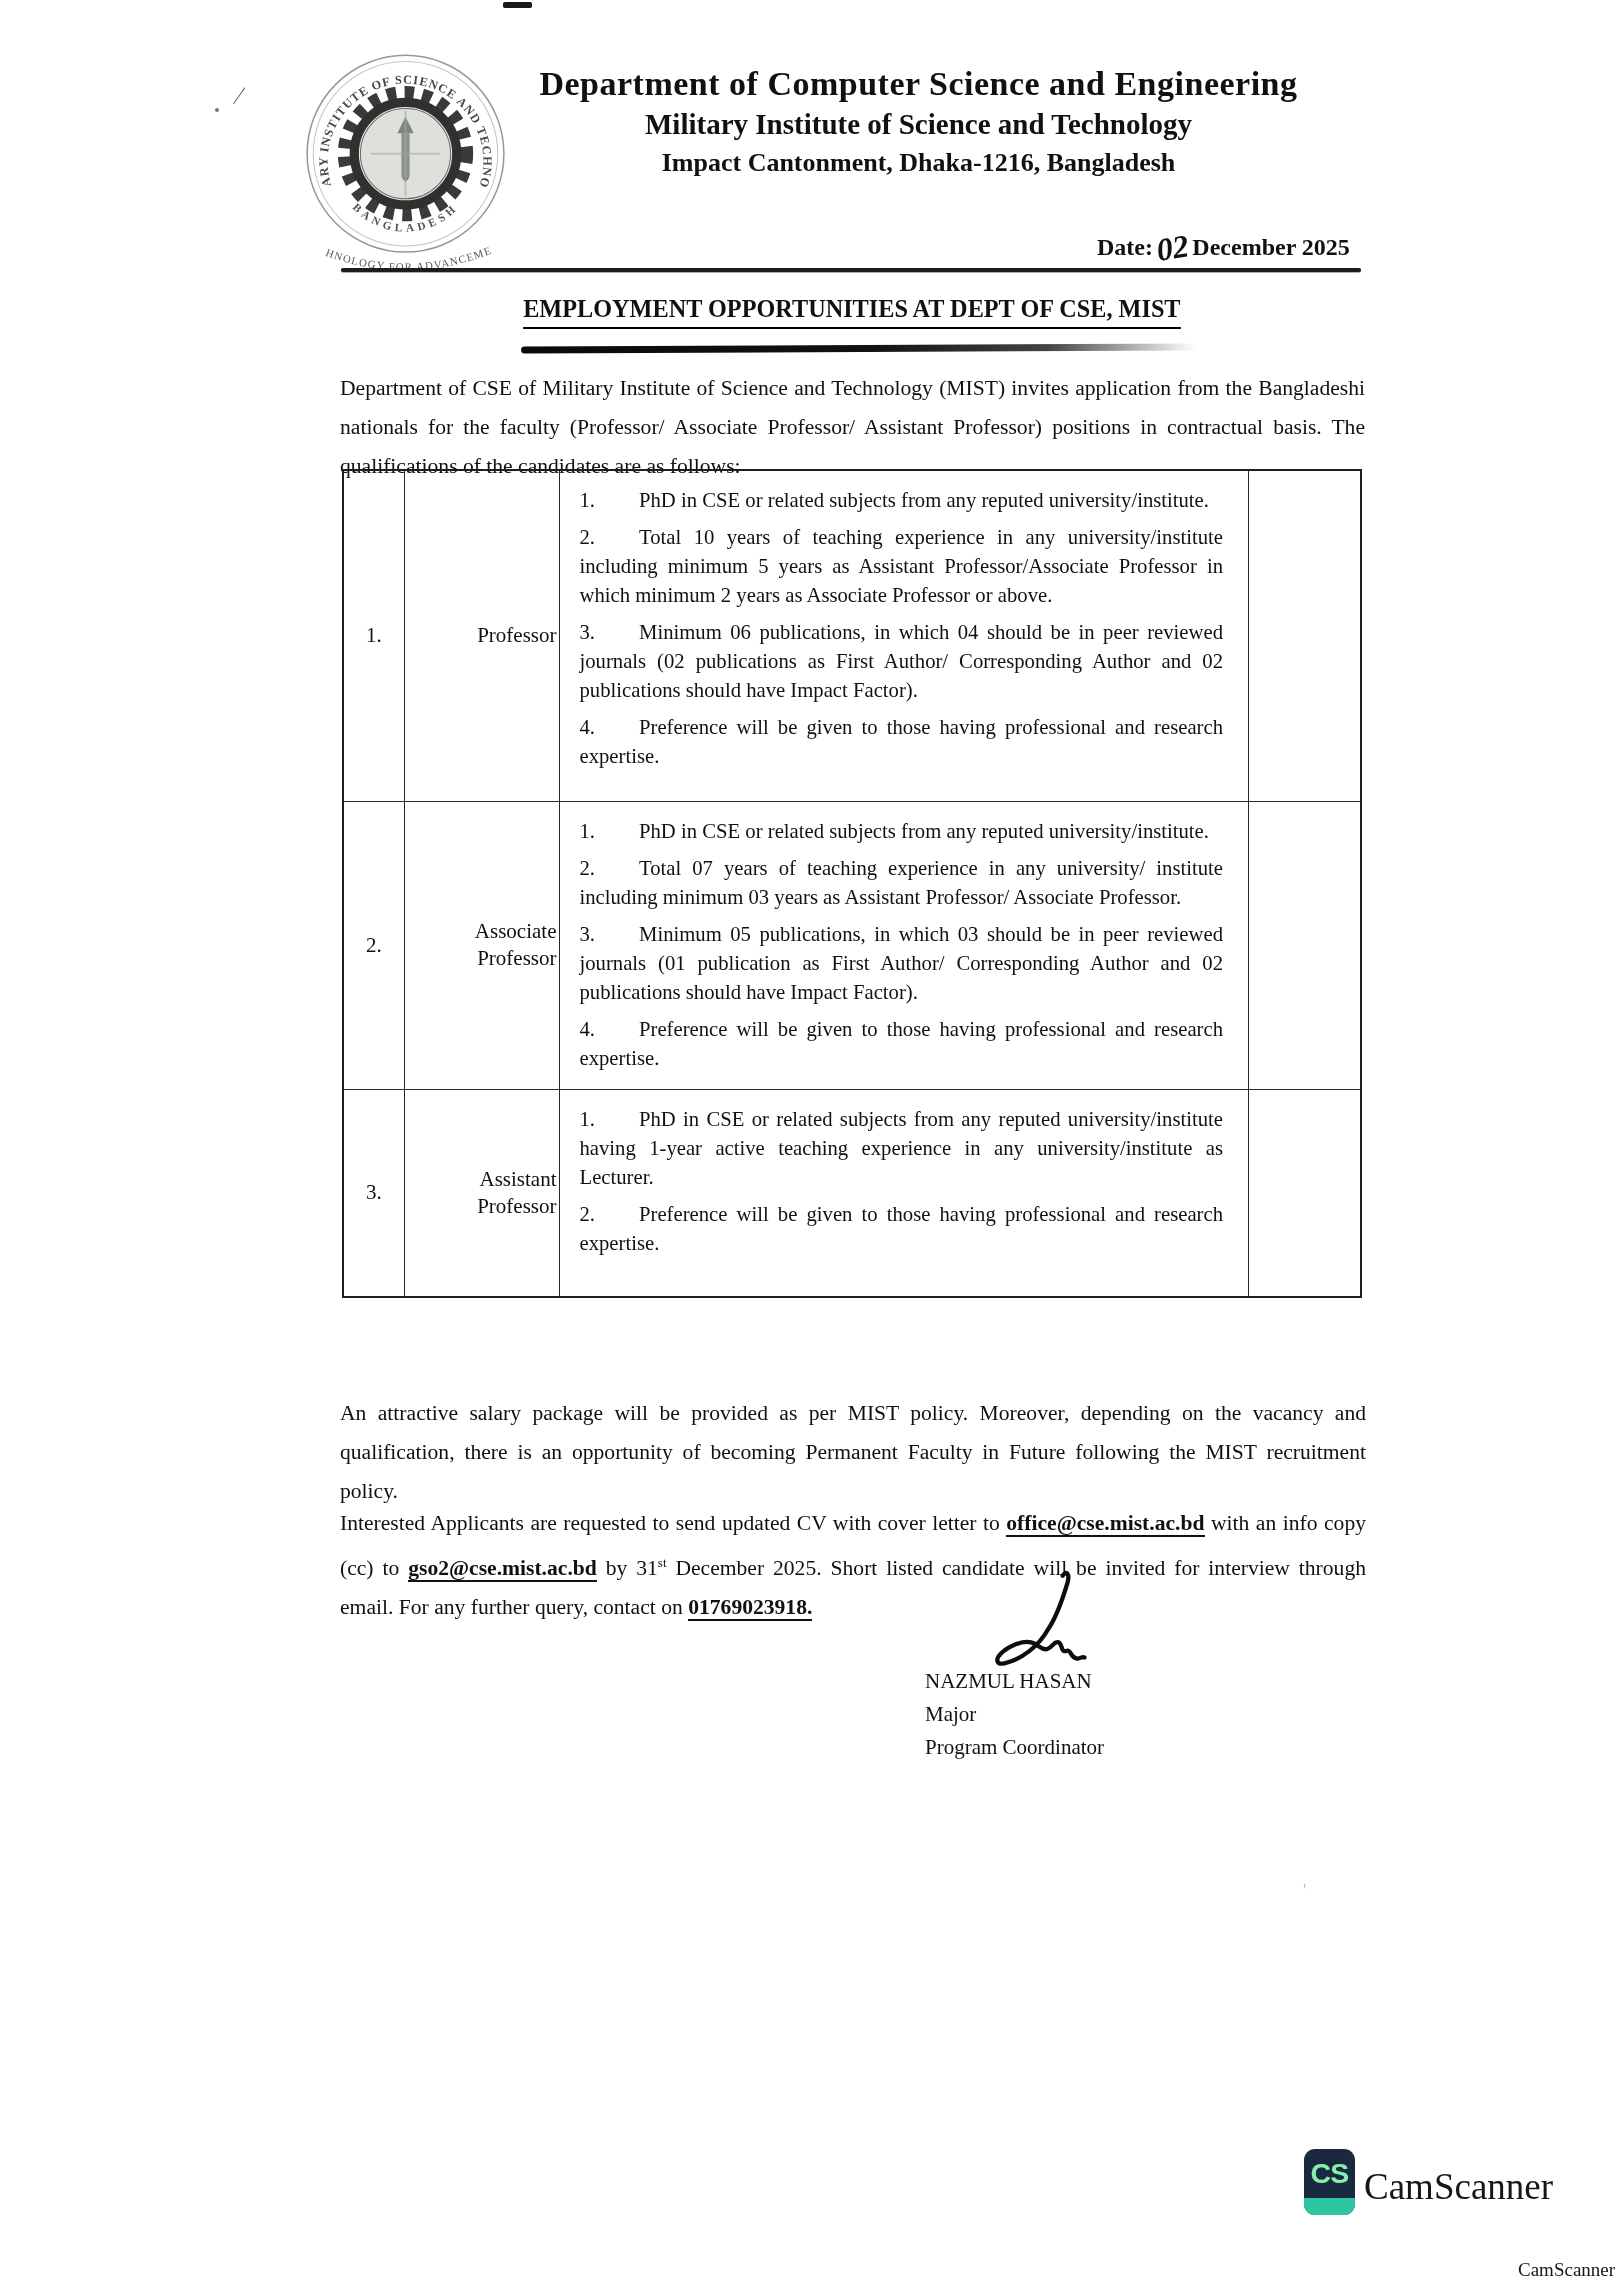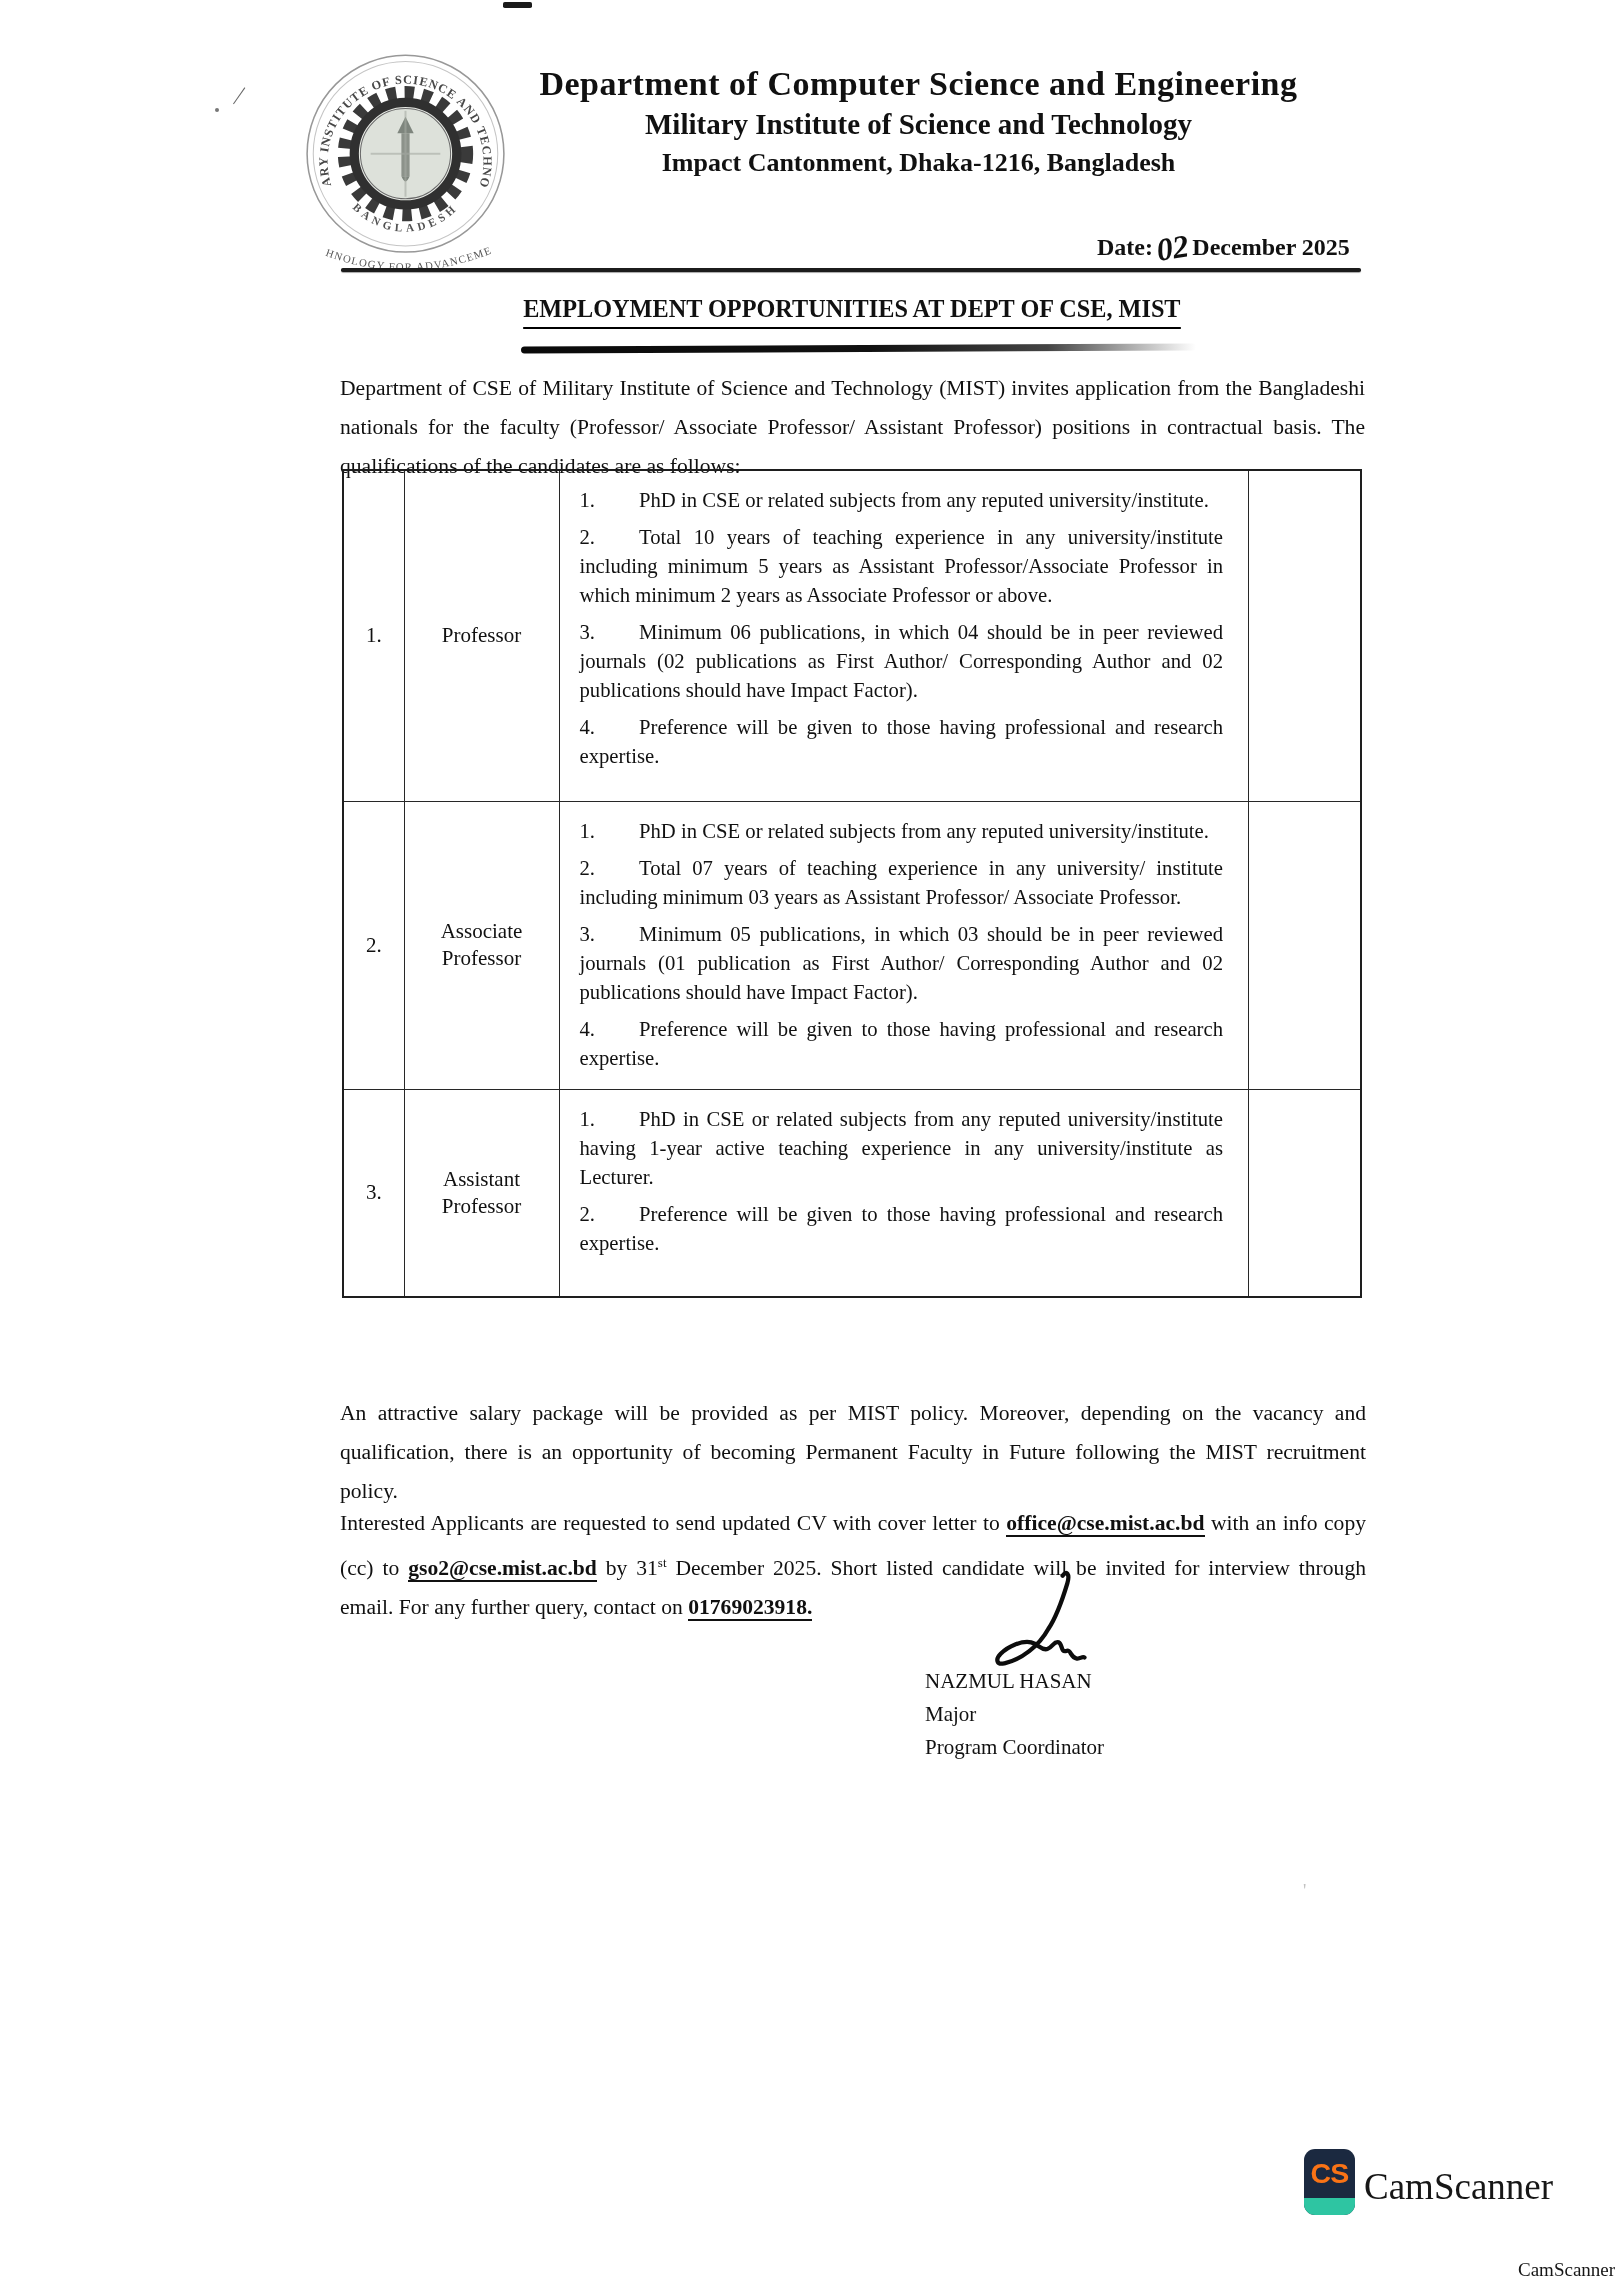--- a/index.html
+++ b/index.html
@@ -30,34 +30,34 @@
   sup{font-size:.6em;}
 
   
   .tbl-wrap{left:342px;top:469px;}
   table{border-collapse:collapse;table-layout:fixed;width:1017px;border:2.3px solid #1e1e1e;}
   th,td{border:1.4px solid #272727;}
   th{font-size:22px;height:34px;text-align:center;}
   th.light{font-weight:normal;font-size:21px;}
   td{font-size:21px;vertical-align:middle;}
   td.ser{text-align:center;}
-  td.post{text-align:center;line-height:27px;padding:0 18px;}
+  td.post{text-align:right;line-height:27px;padding:0 2px;}
   td.qual{vertical-align:top;padding:7.3px 16.5px 6.4px 12px;}
   td.qual p{margin:8px;text-align:justify;font-size:20.7px;line-height:29px;}
   .gap{display:inline-block;width:44px;}
   .c-ser{width:61px;}.c-post{width:155px;}.c-qual{width:689px;}.c-rem{width:113px;}
 
   
   .sig{left:972px;top:1570px;}
   .sigblock{left:925px;top:1665px;font-size:21px;line-height:33px;}
 
   
   .cs-icon{border-radius:11px;background:#1b2940;position:relative;overflow:hidden;display:flex;align-items:flex-start;justify-content:center;}
   .cs-icon .band{position:absolute;left:0;right:0;bottom:0;background:#2ec5a2;}
-  .cs-icon .cs-txt{color:#f97316;font-weight:bold;font-family:"Liberation Sans","DejaVu Sans",sans-serif;position:relative;z-index:2;}
+  .cs-icon .cs-txt{color:#86efac;font-weight:bold;font-family:"Liberation Sans","DejaVu Sans",sans-serif;position:relative;z-index:2;}
   .wm-big-icon{left:1304px;top:2149px;width:51px;height:66px;}
   .wm-big-icon .band{height:17.4px;}
   .wm-big-icon .cs-txt{font-size:28.5px;margin-top:8.3px;letter-spacing:-0.9px;}
   .wm-big-text{left:1364px;top:2165px;font-size:37px;color:#161616;}
   .wm-sm-text{left:1518px;top:2259px;font-size:19px;color:#161616;}
 
   
   .art-dash{left:503px;top:1.8px;width:28.5px;height:6.4px;background:#1a1a1a;border-radius:1.8px;}
   .art-dot{left:215px;top:108px;width:4.1px;height:4.1px;border-radius:50%;background:#777;}
   .art-tick{left:229px;top:95px;width:20px;height:1.4px;background:#666;transform:rotate(125deg);}

